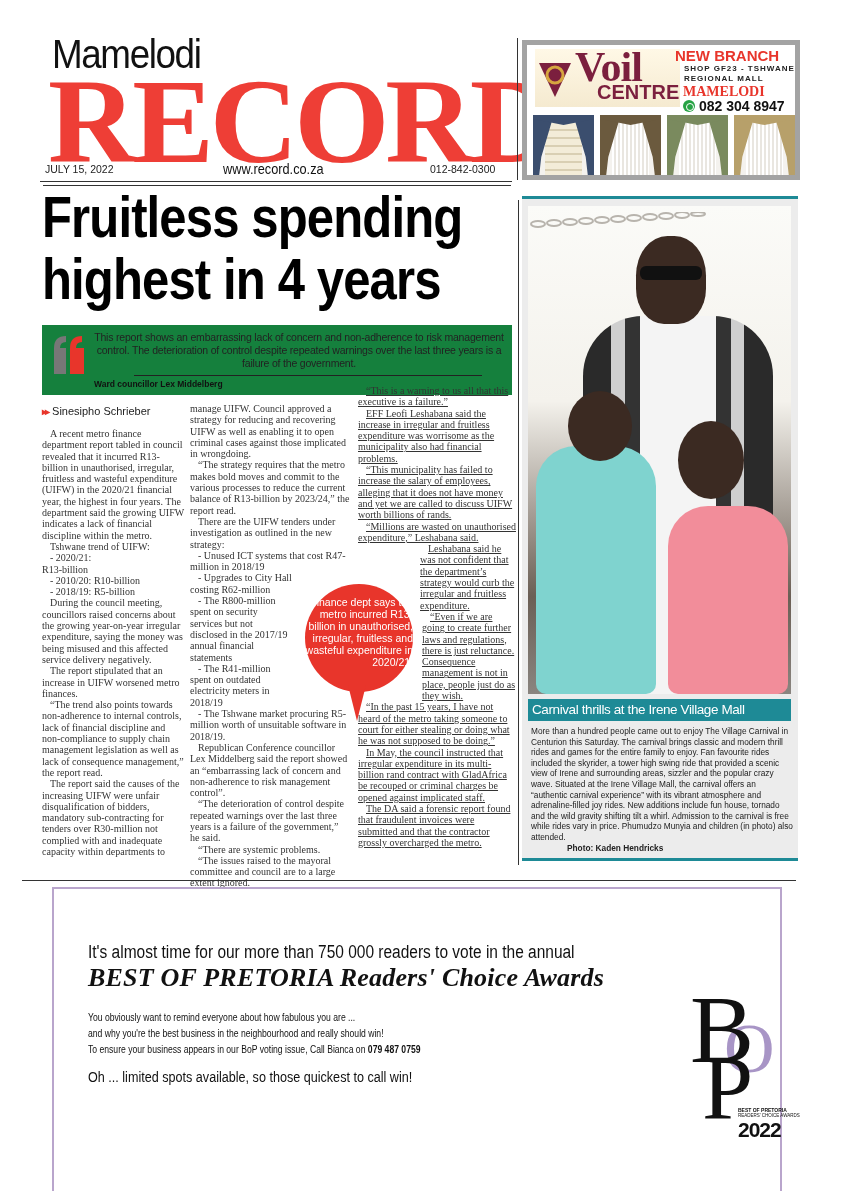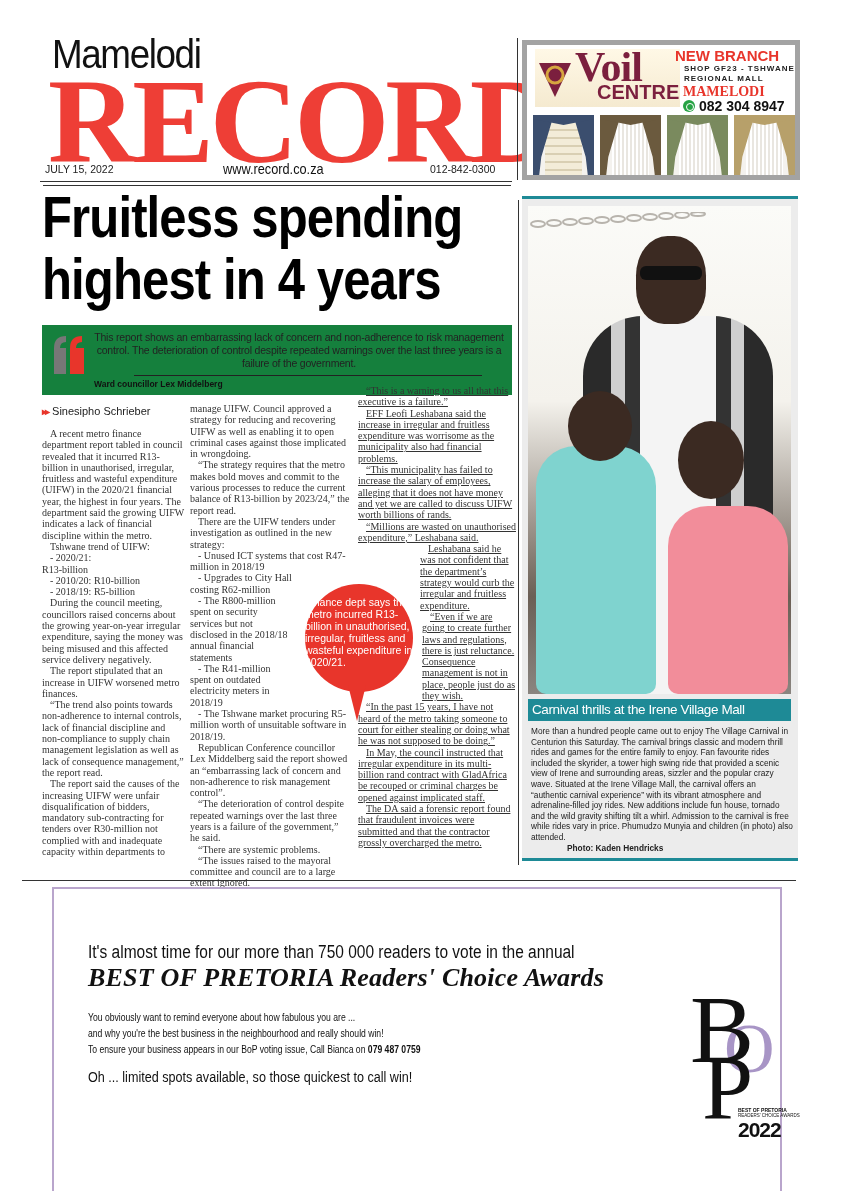--- a/index.html
+++ b/index.html
@@ -52,21 +52,21 @@
   .byline .arrows { color: #e8352b; font-weight: bold; font-size: 10px; letter-spacing: -2px; }
   .col { position: absolute; font-family: "Liberation Serif", serif; font-size: 10px; line-height: 11.3px; color: #333; }
   .col p { text-indent: 8px; }
   .col p.noindent { text-indent: 0; }
   .col1 { left: 42px; top: 428px; width: 142px; }
   .col2 { left: 190px; top: 403px; width: 160px; }
   .col3 { left: 358px; top: 385px; width: 158px; text-decoration: underline; }
 
   .bubble { position: absolute; left: 305px; top: 584px; width: 108px; height: 108px; border-radius: 50%; background: #e8352b; }
   .bubble-tail { position: absolute; left: 348px; top: 685px; width: 0; height: 0; border-left: 9px solid transparent; border-right: 9px solid transparent; border-top: 36px solid #e8352b; }
-  .bubble-text { position: absolute; left: 305px; top: 596px; width: 108px; font-family: "Liberation Sans", sans-serif; font-size: 10.5px; line-height: 12px; color: #fff; text-align: left; }
+  .bubble-text { position: absolute; left: 305px; top: 596px; width: 108px; font-family: "Liberation Sans", sans-serif; font-size: 10.5px; line-height: 12px; color: #fff; text-align: right; }
 
   
   .feat-vline { position: absolute; left: 518px; top: 200px; width: 1px; height: 665px; background: #333; }
   .feature { position: absolute; left: 522px; top: 196px; width: 276px; height: 665px; background: #ececec; border-top: 3px solid #1e8a96; border-bottom: 3px solid #1e8a96; }
   .photo { position: absolute; left: 6px; top: 7px; width: 263px; height: 488px; background: linear-gradient(180deg,#fbfbf8 0%,#f4f2ec 40%,#6b5f55 80%,#8a8580 100%); overflow: hidden; }
   .chain { position: absolute; left: 0; top: 6px; width: 200px; height: 18px; }
   .man-body { position:absolute; left: 55px; top: 110px; width: 190px; height: 380px; background: linear-gradient(90deg,#2a2a2a 0 15%,#cfcfcf 15% 22%,#333 22% 30%,#f4f4f4 30% 70%,#333 70% 78%,#cfcfcf 78% 85%,#2a2a2a 85%); border-radius: 60px 60px 0 0; }
   .man-head { position:absolute; left: 108px; top: 30px; width: 70px; height: 88px; background: #3b2a22; border-radius: 45% 45% 40% 40%; }
   .glasses { position:absolute; left: 112px; top: 60px; width: 62px; height: 14px; background:#111; border-radius: 6px; }
   .kid1 { position:absolute; left: 8px; top: 240px; width: 120px; height: 248px; background:#7fd3cf; border-radius: 40px 40px 10px 10px; }
@@ -187,21 +187,21 @@
   <p>“The trend also points towards non-adherence to internal controls, lack of financial discipline and non-compliance to supply chain management legislation as well as lack of consequence management,” the report read.</p>
   <p>The report said the causes of the increasing UIFW were unfair disqualification of bidders, mandatory sub-contracting for tenders over R30-million not complied with and inadequate capacity within departments to</p>
 </div>
 
 <div class="col col2">
   <p class="noindent">manage UIFW. Council approved a strategy for reducing and recovering UIFW as well as enabling it to open criminal cases against those implicated in wrongdoing.</p>
   <p>“The strategy requires that the metro makes bold moves and commit to the various processes to reduce the current balance of R13-billion by 2023/24,” the report read.</p>
   <p>There are the UIFW tenders under investigation as outlined in the new strategy:</p>
   <p>- Unused ICT systems that cost R47-million in 2018/19</p>
   <p style="width:110px">- Upgrades to City Hall costing R62-million</p>
-  <p style="width:100px">- The R800-million spent on security services but not disclosed in the 2018/18 annual financial statements</p>
+  <p style="width:100px">- The R800-million spent on security services but not disclosed in the 2017/19 annual financial statements</p>
   <p style="width:100px">- The R41-million spent on outdated electricity meters in 2018/19</p>
   <p>- The Tshwane market procuring R5-million worth of unsuitable software in 2018/19.</p>
   <p>Republican Conference councillor Lex Middelberg said the report showed an “embarrassing lack of concern and non-adherence to risk management control”.</p>
   <p>“The deterioration of control despite repeated warnings over the last three years is a failure of the government,” he said.</p>
   <p>“There are systemic problems.</p>
   <p>“The issues raised to the mayoral committee and council are to a large extent ignored.</p>
 </div>
 
 <div class="col col3">
   <p>“This is a warning to us all that this executive is a failure.”</p>

